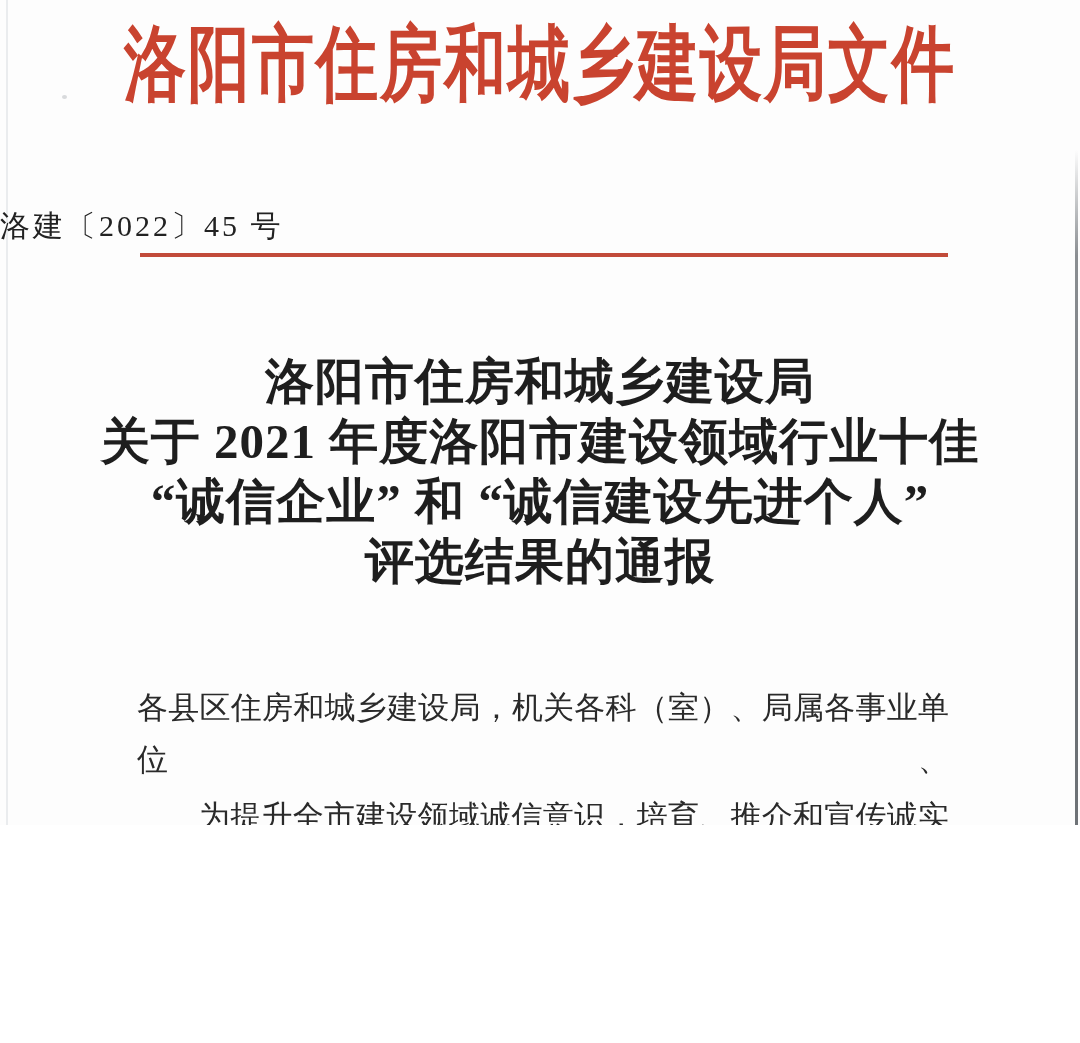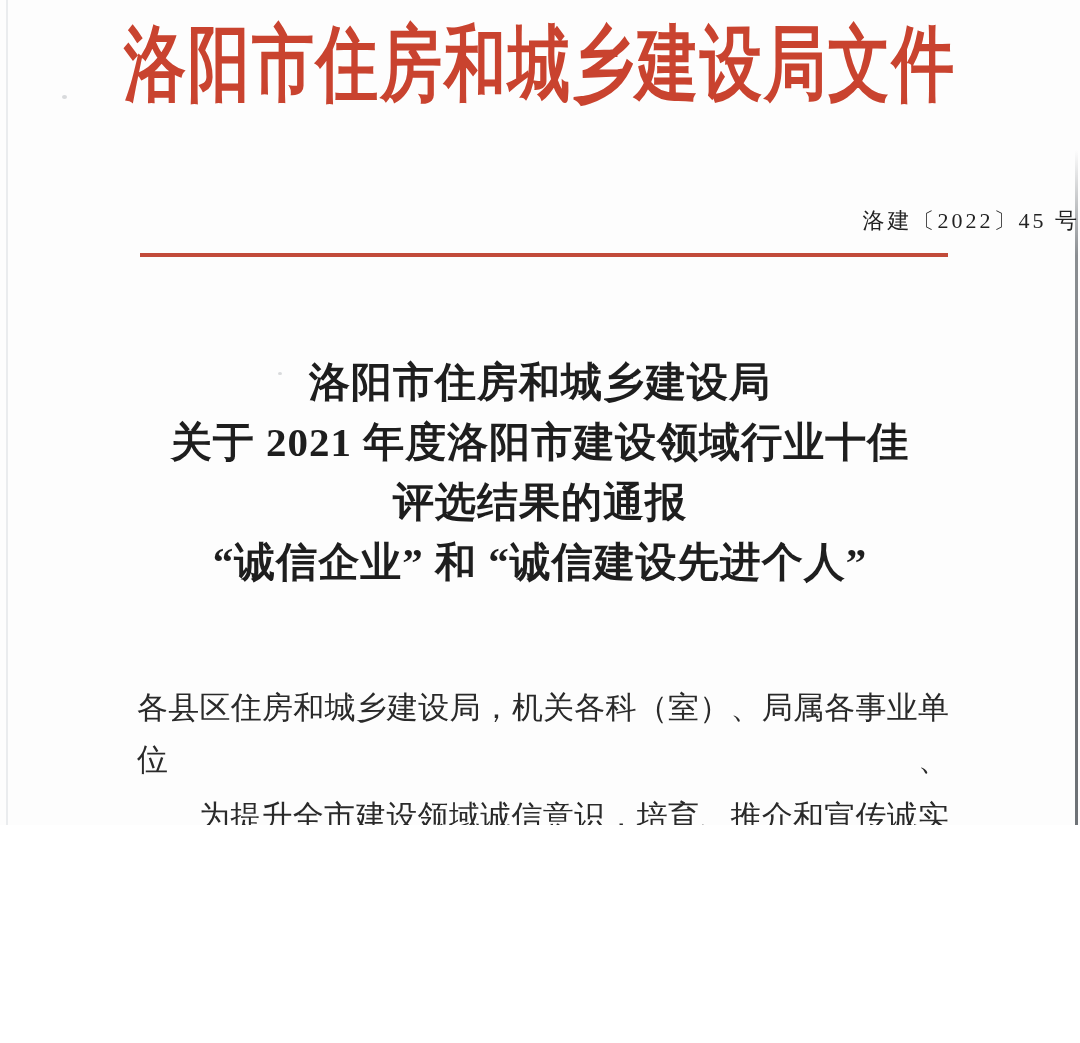--- a/index.html
+++ b/index.html
@@ -47,40 +47,40 @@
     font-size: 62px;
     letter-spacing: 2px;
     white-space: nowrap;
     transform: scaleY(1.33);
     transform-origin: center top;
   }
   .doc-number {
     position: absolute;
     top: 206px; left: 0;
     width: 100%;
-    text-align: right;
-    font-size: 22px;
+    text-align: left;
+    font-size: 30px;
     letter-spacing: 3px;
     color: #222222;
   }
   .red-rule {
     position: absolute;
     top: 253px; left: 140px;
     width: 808px; height: 4px;
     background: #c24b3a;
   }
 
   
   .doc-title {
     position: absolute;
     top: 352px; left: 0;
     width: 100%;
     text-align: center;
     font-weight: 700;
-    font-size: 41px;
+    font-size: 49px;
     line-height: 60px;
     color: #1e1e1e;
     letter-spacing: 1px;
   }
 
   
   .doc-body {
     position: absolute;
     top: 650px; left: 137px;
     width: 812px;
@@ -118,22 +118,22 @@
 
   <div class="header-title">洛阳市住房和城乡建设局文件</div>
 
   <div class="doc-number">洛建〔2022〕45 号</div>
 
   <div class="red-rule"></div>
 
   <div class="doc-title">
     <div class="title-line">洛阳市住房和城乡建设局</div>
     <div class="title-line">关于 2021 年度洛阳市建设领域行业十佳</div>
+    <div class="title-line">“诚信企业” 和 “诚信建设先进个人”</div>
     <div class="title-line">评选结果的通报</div>
-    <div class="title-line">“诚信企业” 和 “诚信建设先进个人”</div>
   </div>
 
   <div class="doc-body">
     <div class="body-line justify">各县区住房和城乡建设局，机关各科（室）、局属各事业单位、</div>
     <div class="body-line justify indent para-gap">为提升全市建设领域诚信意识，培育、推介和宣传诚实守</div>
     <div class="body-line justify">领域行业十佳“诚信企业”和“诚信建设先进个人”评选活动</div>
 
   </div>
 
   <div class="page-number">— 1 —</div>

